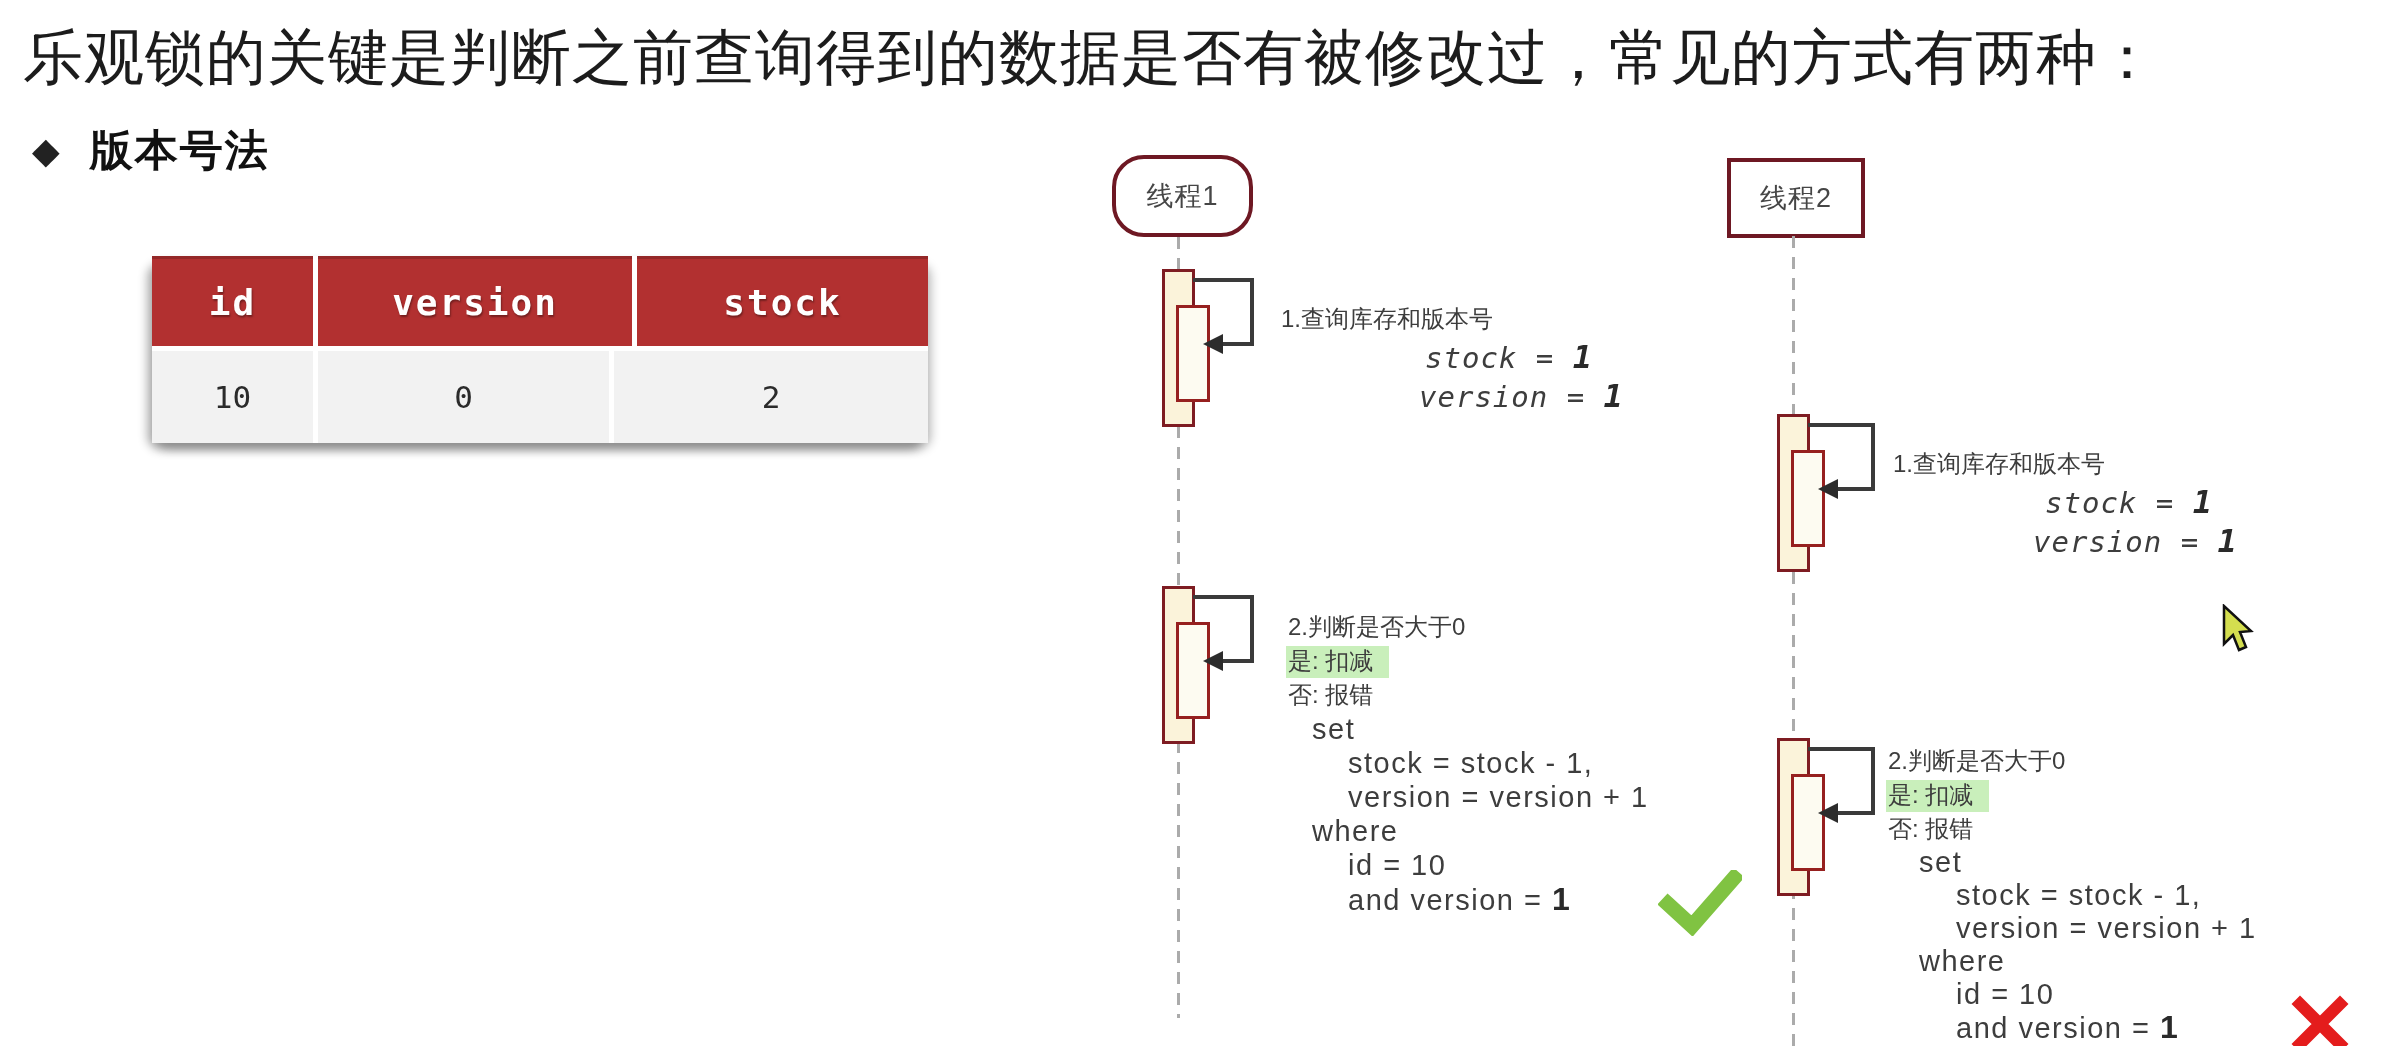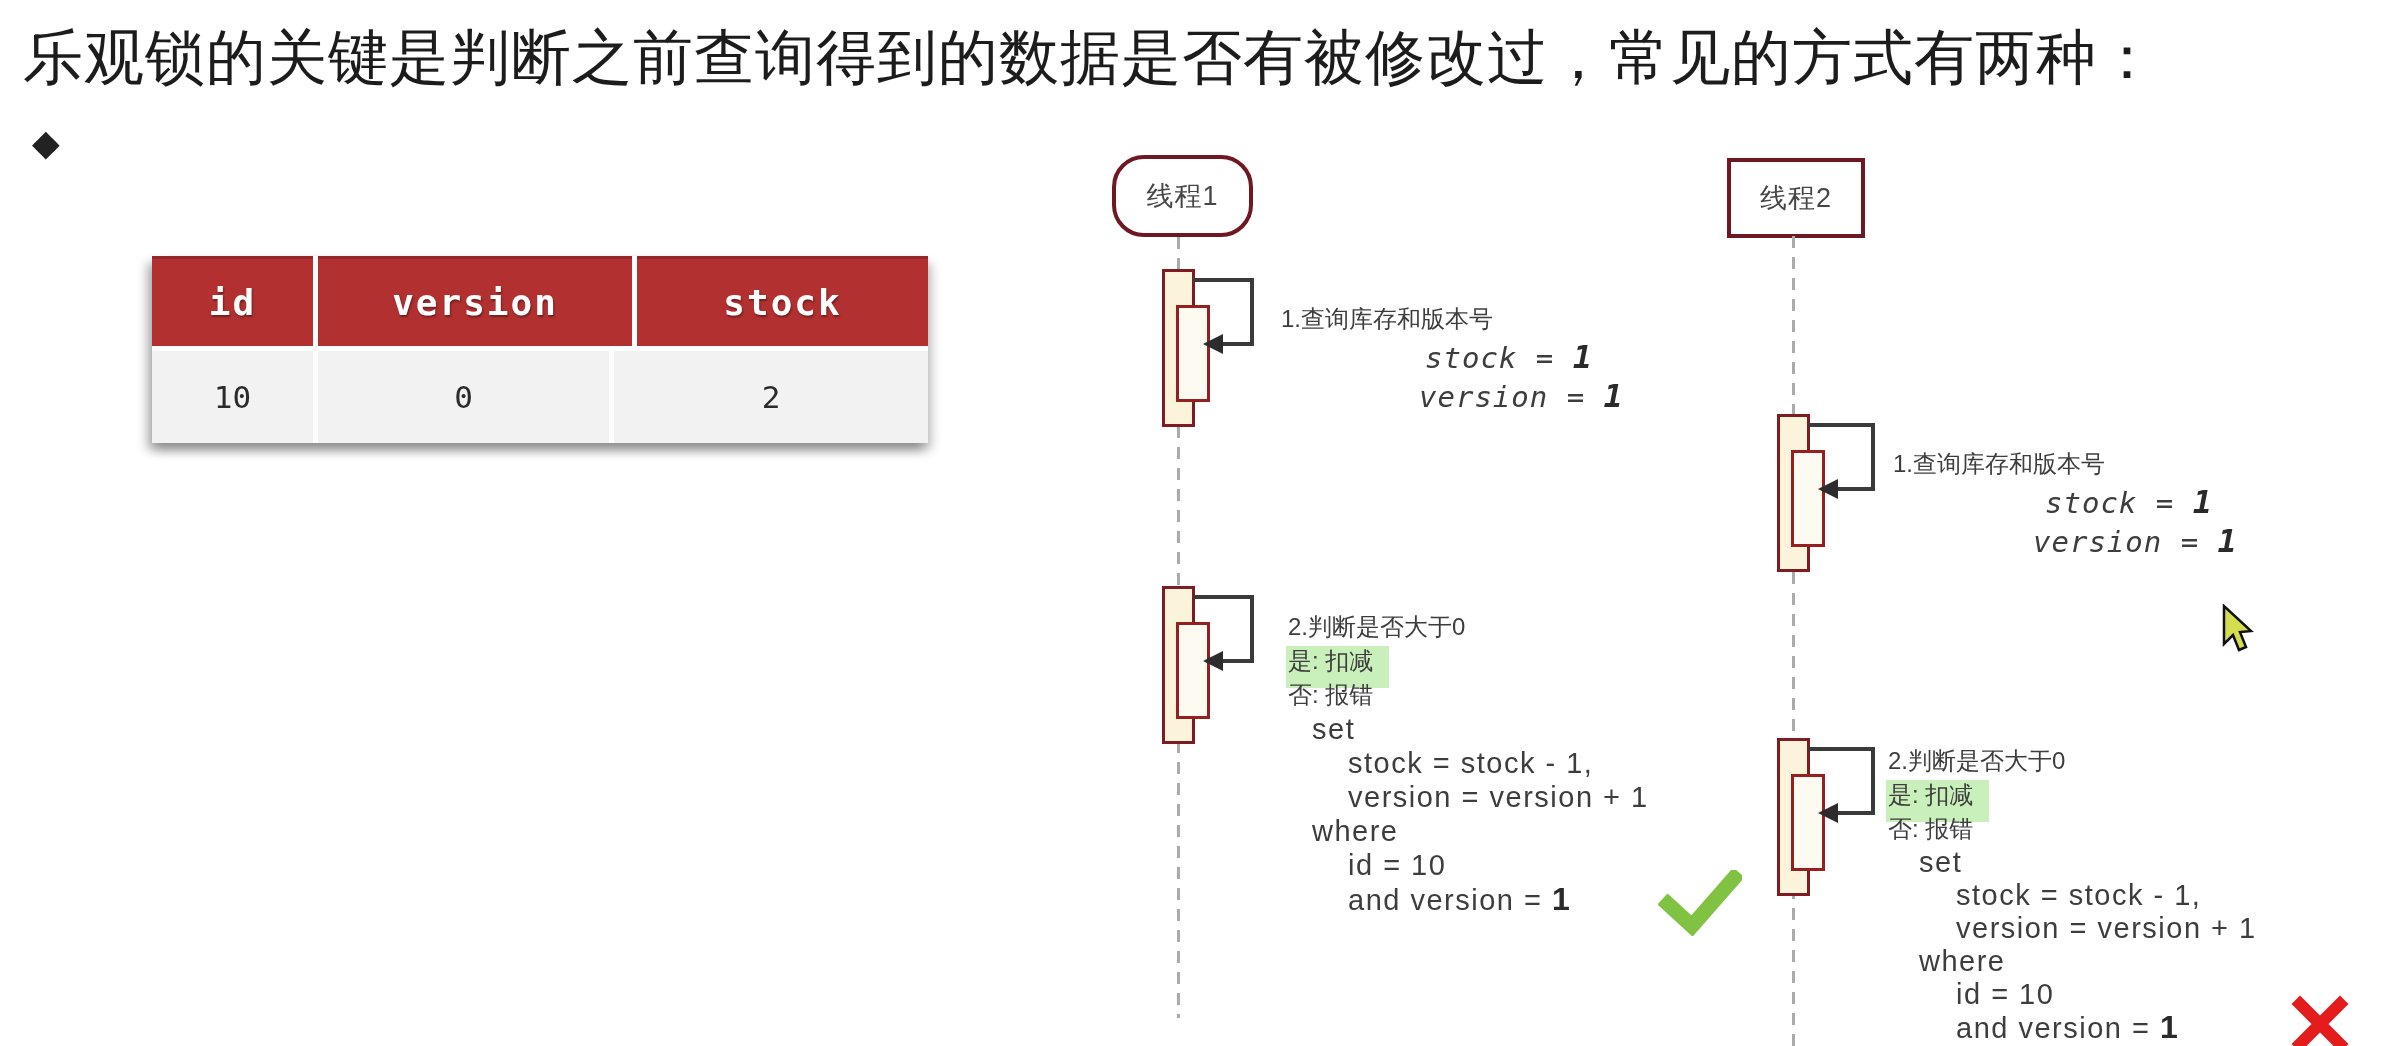--- a/index.html
+++ b/index.html
@@ -8,21 +8,21 @@
   .stage{position:relative;width:2397px;height:1046px;background:#fff;}
 
   
   .intro{position:absolute;left:23px;top:18px;font-size:60px;letter-spacing:1px;color:#1c1c1c;}
   .section-head{position:absolute;left:32px;top:122px;display:flex;align-items:center;}
   .bullet{font-size:36px;color:#222;margin-right:30px;}
   .section-title{font-size:43px;font-weight:bold;color:#111;letter-spacing:2px;}
 
   
   .db-table{position:absolute;left:152px;top:256px;display:flex;flex-direction:column;row-gap:5px;
-            background:#fff;box-shadow:-5px 7px 10px rgba(0,0,0,0.30),4px 7px 10px rgba(0,0,0,0.22);}
+            background:#fff;box-shadow:-5px 7px 10px rgba(0,0,0,0.30),4px 7px 10px rgba(0,0,0,0.22);border-radius:14px;}
   .t-row{display:flex;column-gap:5px;}
   .t-cell{display:flex;align-items:center;justify-content:center;
           font-family:"DejaVu Sans Mono",monospace;}
   .c1{width:161px;}.c2{width:291px;}.c3{width:314px;}
   .t-head .t-cell{height:87px;background:var(--header_bg,#b23030);color:#fff;
                   font-weight:bold;font-size:36px;letter-spacing:2px;
                   border-top:3px solid #942828;text-shadow:1px 2px 2px rgba(0,0,0,0.35);}
   .t-body .t-cell{height:92px;background:var(--row_bg,#f2f2f2);color:#2b2b2b;font-size:31px;}
 
   
@@ -37,40 +37,41 @@
              background:var(--act_inner_fill,#fdfbf1);border:3px solid var(--act_inner_border,#96201f);}
   .loop-arrow{position:absolute;}
 
   
   .note{position:absolute;}
   .cjk-line{font-size:24px;color:var(--text_note,#3d3d3d);line-height:38px;white-space:nowrap;}
   .kv{font-family:"DejaVu Sans Mono",monospace;font-size:29px;letter-spacing:1px;
       color:var(--text_note,#3d3d3d);line-height:38px;white-space:nowrap;font-style:italic;}
   .kv b,.sql b{font-size:32px;font-weight:bold;color:#2a2a2a;}
   .step2 .cjk-line{line-height:34px;}
-  .hl{background:var(--hl_green,#c9efbb);padding:1px 16px 14px 2px;margin-left:-2px;}
+  .hl{background:var(--hl_green,#c9efbb);padding:1px 16px 4px 2px;margin-left:-2px;}
   .sql{font-family:Liberation Sans, sans-serif;font-size:29px;letter-spacing:1.5px;
        color:var(--text_note,#3d3d3d);line-height:34px;white-space:nowrap;}
   .ind1{margin-left:24px;}
   .ind2{margin-left:60px;}
   .t2 .sql{line-height:33px;}
   .t2 .ind1{margin-left:31px;}
   .t2 .ind2{margin-left:68px;}
 
   .result-icon{position:absolute;}
 </style>
 </head>
 <body>
 
 <div class="stage">
 
   <div class="intro">乐观锁的关键是判断之前查询得到的数据是否有被修改过，常见的方式有两种：</div>
 
   <div class="section-head">
     <span class="bullet">◆</span>
+    <span class="section-title">版本号法</span>
   </div>
 
   <div class="db-table">
     <div class="t-row t-head">
       <div class="t-cell c1">id</div>
       <div class="t-cell c3">version</div>
       <div class="t-cell c2">stock</div>
     </div>
     <div class="t-row t-body">
       <div class="t-cell c1">10</div>

